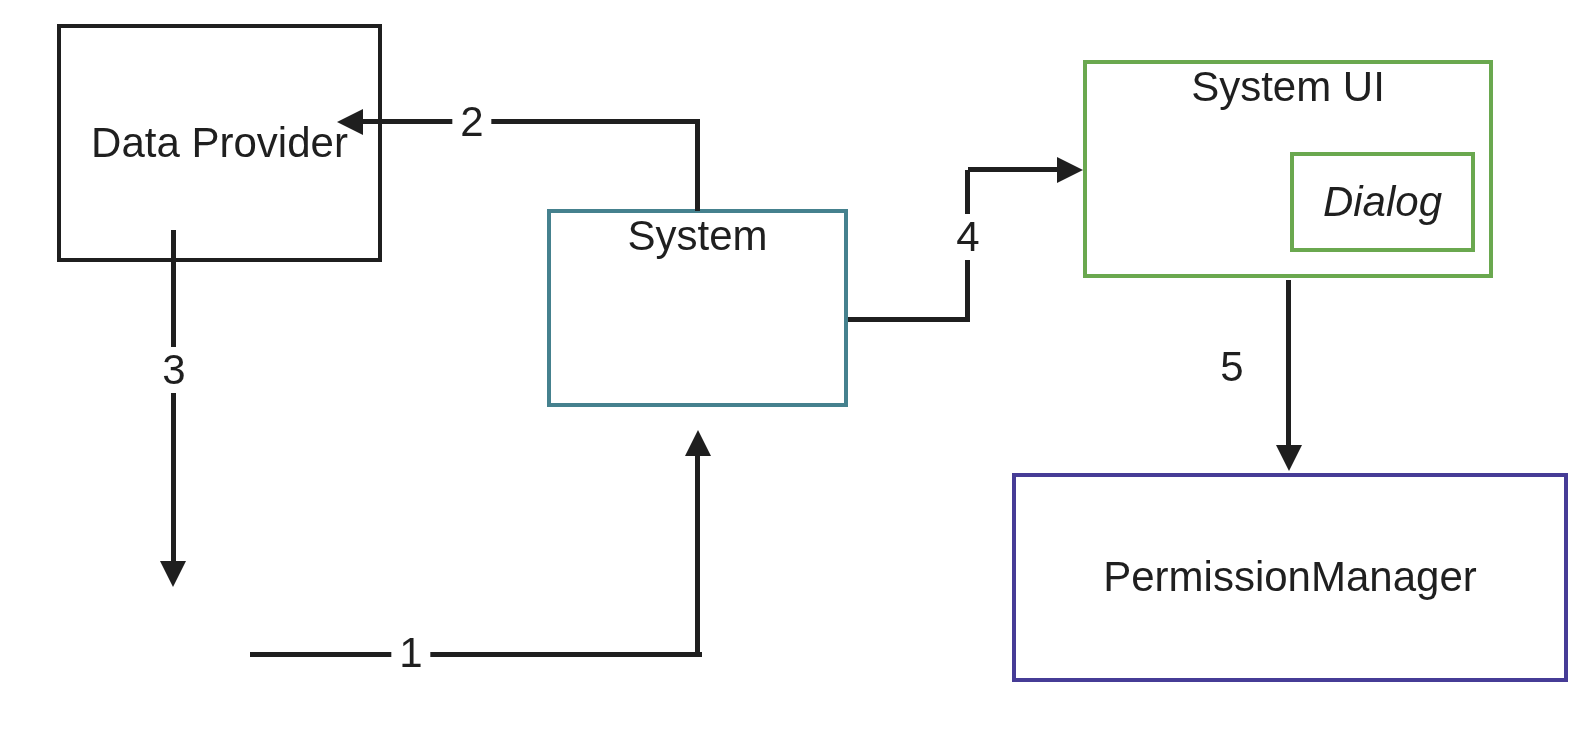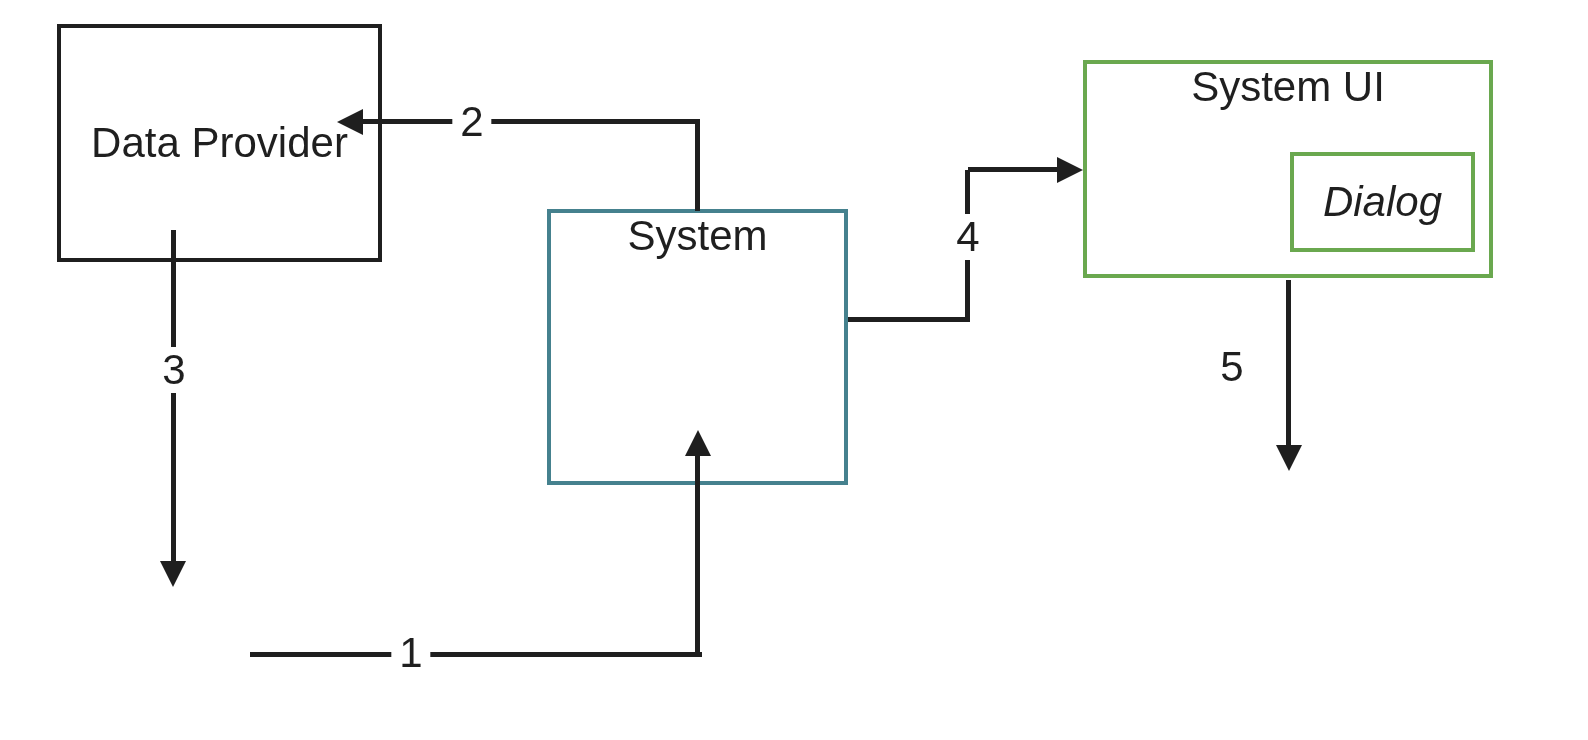--- a/index.html
+++ b/index.html
@@ -59,31 +59,34 @@
 </head>
 <body>
 
 <div class="canvas">
 
   <div class="box" style="left: 12px; top: 24px; width: 325px; height: 238px; border-color: rgb(31, 31, 31); margin-left: 45px;">
     <span class="box-label">Data Provider</span>
   </div>
 
 
-  <div class="box label-top" style="left: 547px; top: 209px; width: 301px; height: 276px; border-color: rgb(69, 129, 142);">
+  <div class="box label-top" style="left: 547px; top: 209px; width: 301px; height: 198px; border-color: rgb(69, 129, 142);">
     <span class="box-label">System</span>
   </div>
 
   <div class="box label-top" style="left: 1083px; top: 60px; width: 410px; height: 218px; border-color: rgb(106, 168, 79);">
     <span class="box-label">System UI</span>
     <div class="box" style="left: 203px; top: 88px; width: 185px; height: 100px; border-color: rgb(106, 168, 79); font-style: italic;">
       <span class="box-label">Dialog</span>
     </div>
   </div>
 
+  <div class="box" style="left: 1012px; top: 473px; width: 556px; height: 209px; border-color: rgb(70, 60, 150);">
+    <span class="box-label">PermissionManager</span>
+  </div>
 
   <div class="line" style="left:250px; top:652px; width:452px; height:5px;"></div>
   <div class="line" style="left:695px; top:452px; width:5px; height:204px;"></div>
   <div class="arrowhead up" style="left:685px; top:430px;"></div>
   <span class="edge-label" style="left:411px; top:653px;">1</span>
 
   <div class="line" style="left:360px; top:119px; width:340px; height:5px;"></div>
   <div class="line" style="left:695px; top:121px; width:5px; height:90px;"></div>
   <div class="arrowhead left" style="left:337px; top:109px;"></div>
   <span class="edge-label" style="left:472px; top:122px;">2</span>

